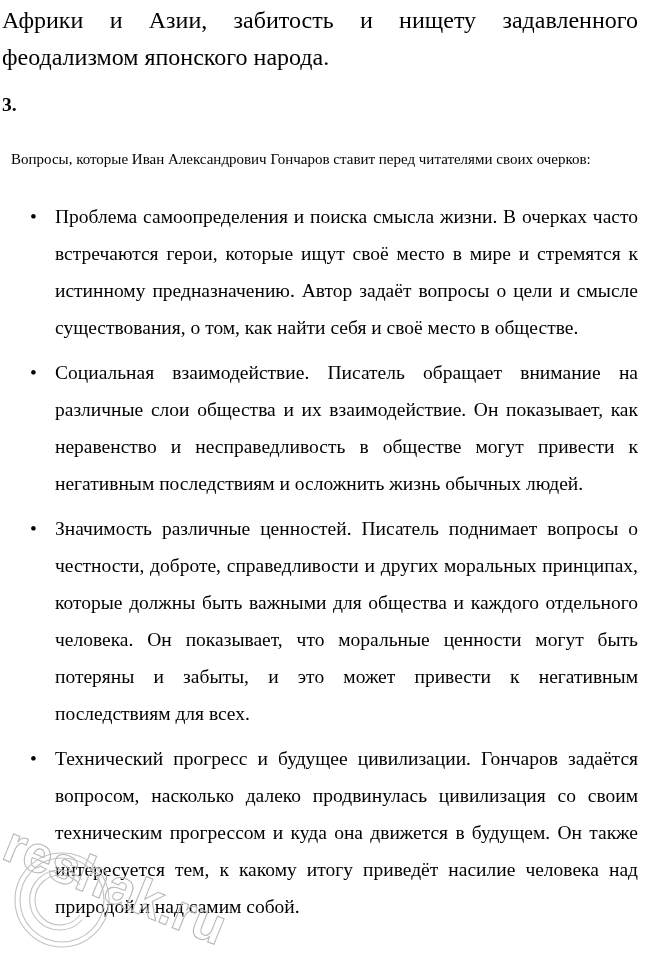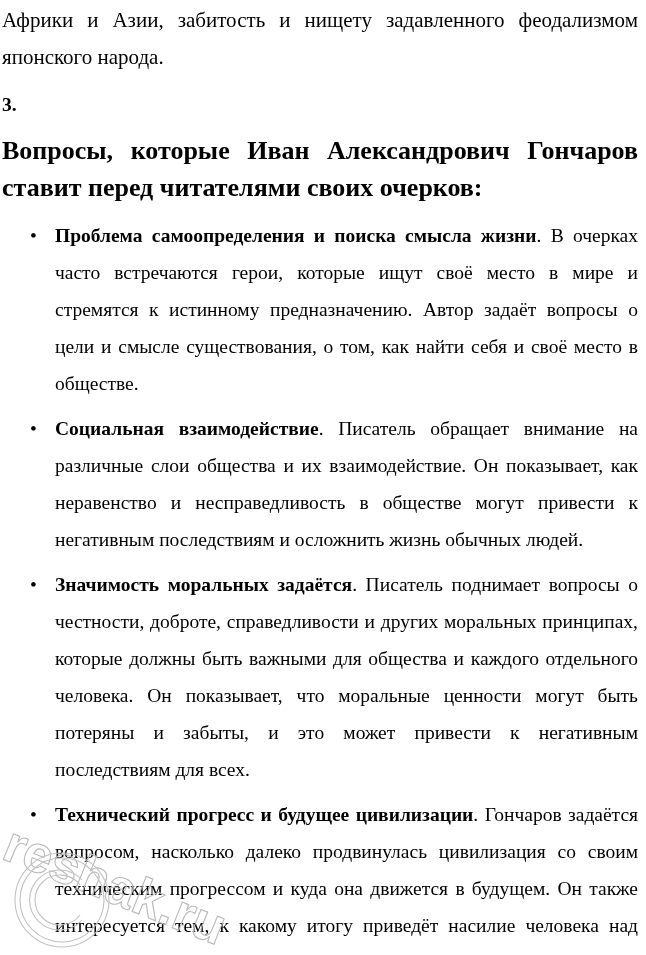--- a/index.html
+++ b/index.html
@@ -21,45 +21,45 @@
     position: absolute;
     left: 0;
     top: 0;
     width: 646px;
     height: 955px;
     box-sizing: border-box;
     padding: 0 8px 0 2px;
   }
 
   .para {
-    font-size: 21px;
+    font-size: 24px;
     line-height: 37px;
     text-align: justify;
     text-justify: inter-word;
     margin: 0;
   }
 
   .cont-para {
     padding-top: 2px;
   }
 
   .numhead {
     font-size: 19.5px;
     line-height: 37px;
     font-weight: bold;
     margin: 0;
     padding-top: 10px;
     text-align: left;
   }
 
   .intro {
-    font-size: 26px;
+    font-size: 15px;
     line-height: 37px;
-    font-weight: bold;
-    margin: 0;
+    font-weight: normal;
+    margin: 9px;
     padding-top: 9px;
     text-align: justify;
     text-justify: inter-word;
   }
 
   ul.bullets {
     list-style: none;
     margin: 0;
     padding: 0;
     padding-top: 11px;
@@ -82,21 +82,21 @@
 
   ul.bullets > li .bullet-mark {
     position: absolute;
     left: 28px;
     top: 0;
     line-height: 37px;
     font-size: 19.5px;
   }
 
   .lead {
-    font-weight: bold;
+    font-weight: normal;
   }
 
   
 
   
   #watermark {
     position: absolute;
     left: 0;
     top: 800px;
     width: 240px;
@@ -139,21 +139,21 @@
       <span class="lead">Проблема самоопределения и поиска смысла жизни</span><span>. В очерках часто встречаются герои, которые ищут своё место в мире и стремятся к истинному предназначению. Автор задаёт вопросы о цели и смысле существования, о том, как найти себя и своё место в обществе.</span>
     </li>
 
     <li>
       <span class="bullet-mark">•</span>
       <span class="lead">Социальная взаимодействие</span><span>. Писатель обращает внимание на различные слои общества и их взаимодействие. Он показывает, как неравенство и несправедливость в обществе могут привести к негативным последствиям и осложнить жизнь обычных людей.</span>
     </li>
 
     <li>
       <span class="bullet-mark">•</span>
-      <span class="lead">Значимость моральных задаётся</span><span>. Писатель поднимает вопросы о честности, доброте, справедливости и других моральных принципах, которые должны быть важными для общества и каждого отдельного человека. Он показывает, что моральные ценности могут быть потеряны и забыты, и это может привести к негативным последствиям для всех.</span>
+      <span class="lead">Значимость различные ценностей</span><span>. Писатель поднимает вопросы о честности, доброте, справедливости и других моральных принципах, которые должны быть важными для общества и каждого отдельного человека. Он показывает, что моральные ценности могут быть потеряны и забыты, и это может привести к негативным последствиям для всех.</span>
     </li>
 
     <li>
       <span class="bullet-mark">•</span>
       <span class="lead">Технический прогресс и будущее цивилизации</span><span>. Гончаров задаётся вопросом, насколько далеко продвинулась цивилизация со своим техническим прогрессом и куда она движется в будущем. Он также интересуется тем, к какому итогу приведёт насилие человека над природой и над самим собой.</span>
     </li>
 
   </ul>
 
   <div id="watermark">

